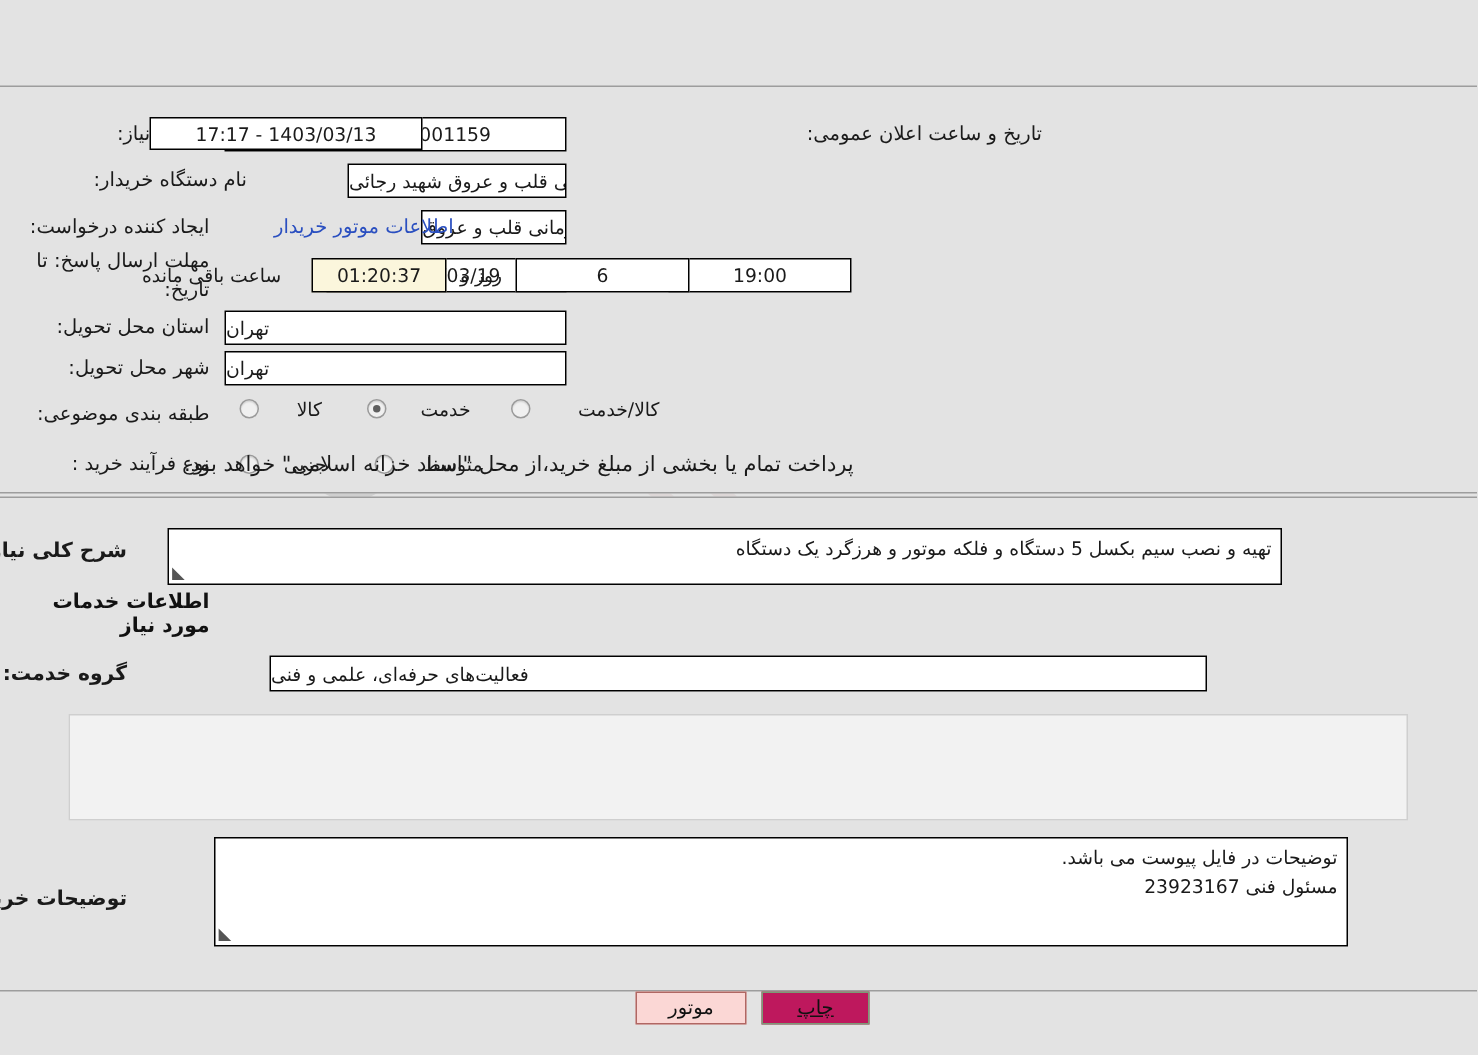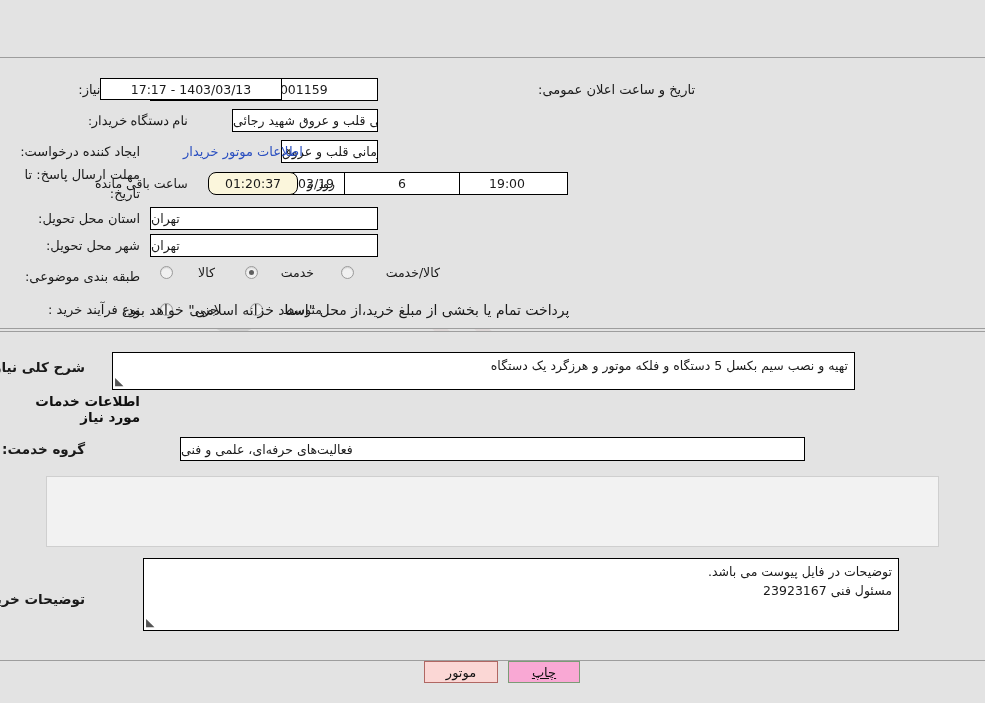--- a/index.html
+++ b/index.html
@@ -208,21 +208,21 @@
     position: absolute;
     border: 1px solid #7a7a7a;
     font-size: 13px;
     color: #111;
     display: flex;
     align-items: center;
     justify-content: center;
     cursor: pointer;
     font-family: "DejaVu Sans", "Liberation Sans", sans-serif;
   }
-  .btn-print  { background: #f9a8d4; border-color: #7b9b76; text-decoration: underline; }
+  .btn-print  { background: #be185d; border-color: #7b9b76; text-decoration: underline; }
   .btn-back   { background: #fbd7d5; border-color: #b06763; }
 </style>
 </head>
 <body>
 
 <div class="page">
 
   <div class="watermark">
     <svg class="wm-shield" viewBox="0 0 100 112">
       <path d="M50 4 L94 20 V58 C94 84 74 100 50 108 C26 100 6 84 6 58 V20 Z" fill="none" stroke="#8a8a8a" stroke-width="9"></path>
@@ -237,36 +237,36 @@
 
 
   <div class="panel panel-top"></div>
 
   <div class="lbl" style="top:82px; right:845px; width:120px; z-index:5;">شماره نیاز:</div>
   <div class="box center" style="top:78px; right:607px; width:228px; height:23px; z-index:5;">1103099414001159</div>
 
   <div class="lbl" style="top:82px; right:290px; width:300px; z-index:5;">تاریخ و ساعت اعلان عمومی:</div>
   <div class="box center" style="top:78px; right:703px; left:103px; width:182px; height:22px; z-index:5;">1403/03/13 - 17:17</div>
 
-  <div class="lbl" style="top:113px; right:797px; width:130px; z-index:5;font-family:Liberation Serif, serif;">نام دستگاه خریدار:</div>
+  <div class="lbl" style="top:113px; right:820px; width:130px; z-index:5;">نام دستگاه خریدار:</div>
   <div class="box right" style="top:109px; right:607px; left:232px; height:23px; z-index:5;">مرکز آموزشی، تحقیقاتی و درمانی قلب و عروق شهید رجائی</div>
 
   <div class="lbl" style="top:144px; right:845px; width:140px; z-index:5;">ایجاد کننده درخواست:</div>
   <div class="box right" style="top:140px; right:607px; left:281px; height:23px; z-index:5;">سیدمصطفی نوروزی فرد کاربرداز مرکز آموزشی، تحقیقاتی و درمانی قلب و عروق</div>
   <div class="link" style="top:144px; left:183px; z-index:6;">اطلاعات موتور خریدار</div>
 
   <div class="lbl" style="top:166px; right:845px; width:130px; line-height:1.45; white-space:normal; z-index:5;">مهلت ارسال پاسخ: تا تاریخ:</div>
   <div class="box center" style="top:172px; right:607px; width:160px; height:23px; z-index:5;">1403/03/19</div>
 
   <div class="plain" style="top:176px; right:552px; font-size:12.5px; z-index:5;">ساعت</div>
   <div class="box center" style="top:172px; right:417px; width:122px; height:23px; z-index:5;">19:00</div>
 
   <div class="box center" style="top:172px; right:525px; left:344px; width:116px; height:23px; z-index:5;">6</div>
   <div class="plain" style="top:176px; left:307px; font-size:12.5px; z-index:5;">روز و</div>
-  <div class="box center cream" style="top:172px; left:208px; width:90px; height:23px; z-index:5;border-radius:8px;">01:20:37</div>
+  <div class="box center cream" style="top:172px; left:208px; width:90px; height:23px; z-index:5;">01:20:37</div>
   <div class="plain" style="top:176px; left:95px; font-size:12.5px; z-index:5;">ساعت باقی مانده</div>
 
   <div class="lbl" style="top:211px; right:845px; width:130px; z-index:5;">استان محل تحویل:</div>
   <div class="box right" style="top:207px; right:607px; width:228px; height:23px; z-index:5;">تهران</div>
 
   <div class="lbl" style="top:238px; right:845px; width:130px; z-index:5;">شهر محل تحویل:</div>
   <div class="box right" style="top:234px; right:607px; width:228px; height:23px; z-index:5;">تهران</div>
 
   <div class="lbl" style="top:269px; right:845px; width:130px; z-index:5;">طبقه بندی موضوعی:</div>
 

